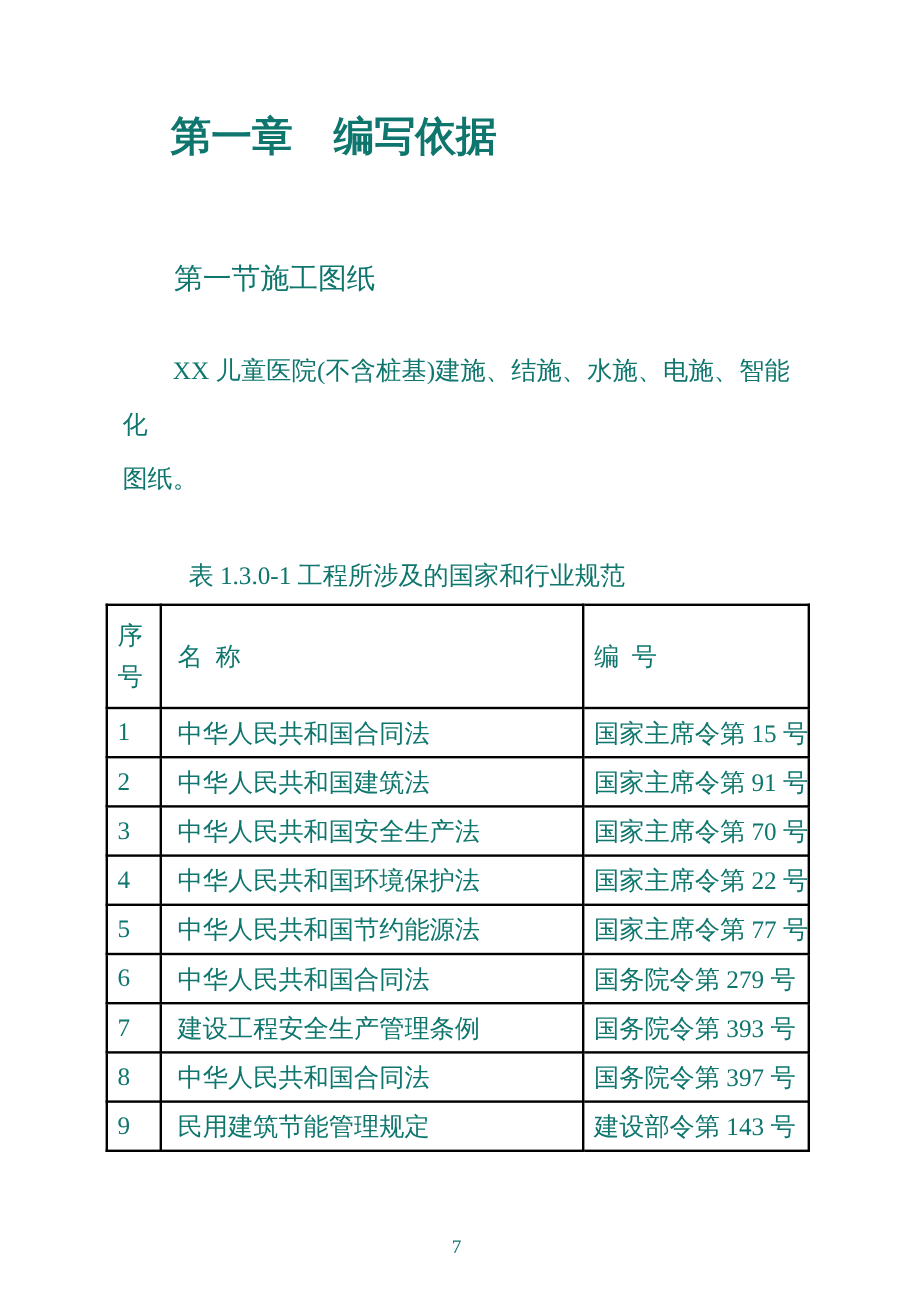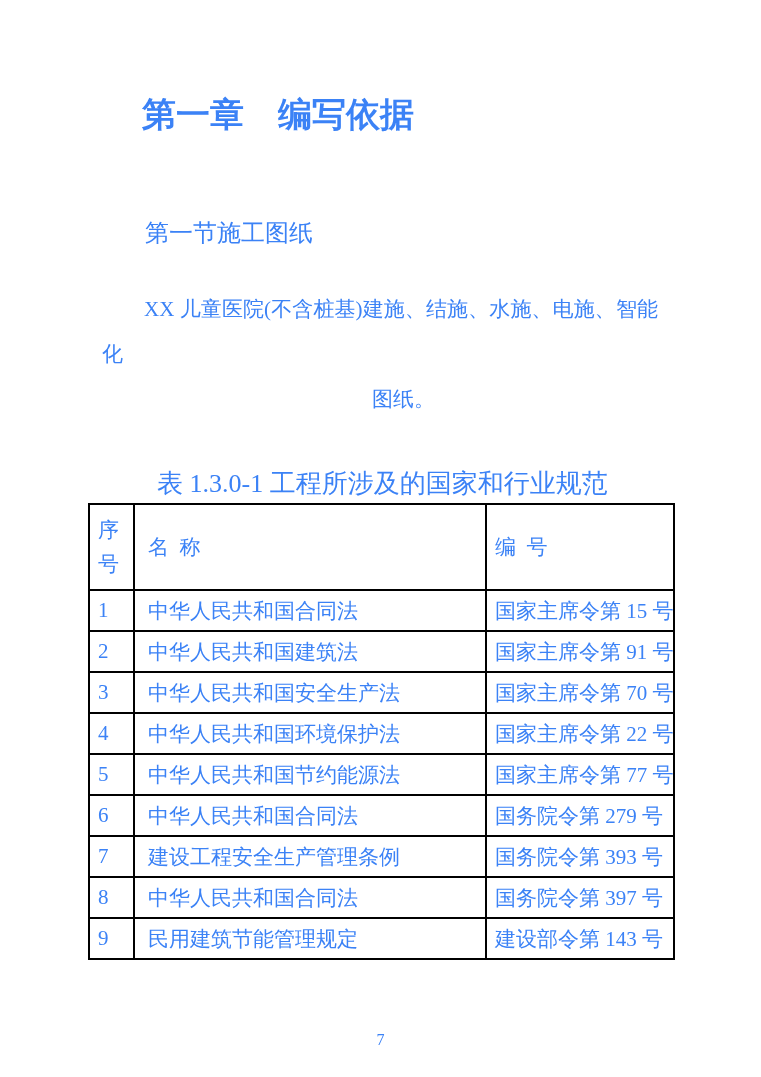--- a/index.html
+++ b/index.html
@@ -5,21 +5,21 @@
   html, body {
     margin: 0;
     padding: 0;
     background: #ffffff;
   }
   .page {
     position: relative;
     width: 761px;
     height: 1077px;
     background: #ffffff;
-    color: #3b82f6;
+    color: #0f766e;
     font-family: "Liberation Serif", "DejaVu Serif", serif;
     overflow: hidden;
   }
   .chapter-title {
     position: absolute;
     left: 142px;
     top: 95px;
     margin: 0;
     font-size: 34px;
     font-weight: bold;
@@ -43,28 +43,27 @@
     width: 556px;
     font-size: 21px;
     line-height: 45px;
   }
   .para-line1 {
     text-indent: 42px;
     text-align: justify;
     text-align-last: justify;
   }
   .para-line2 {
-    text-align: center;
-    margin-left: 47px;
+    text-align: left;
   }
   .table-caption {
     position: absolute;
     left: 157px;
     top: 467px;
-    font-size: 26px;
+    font-size: 21px;
     line-height: 1.3;
     white-space: pre;
   }
   table.regs-table {
     position: absolute;
     left: 88px;
     top: 503px;
     width: 585px;
     border-collapse: collapse;
     table-layout: fixed;

